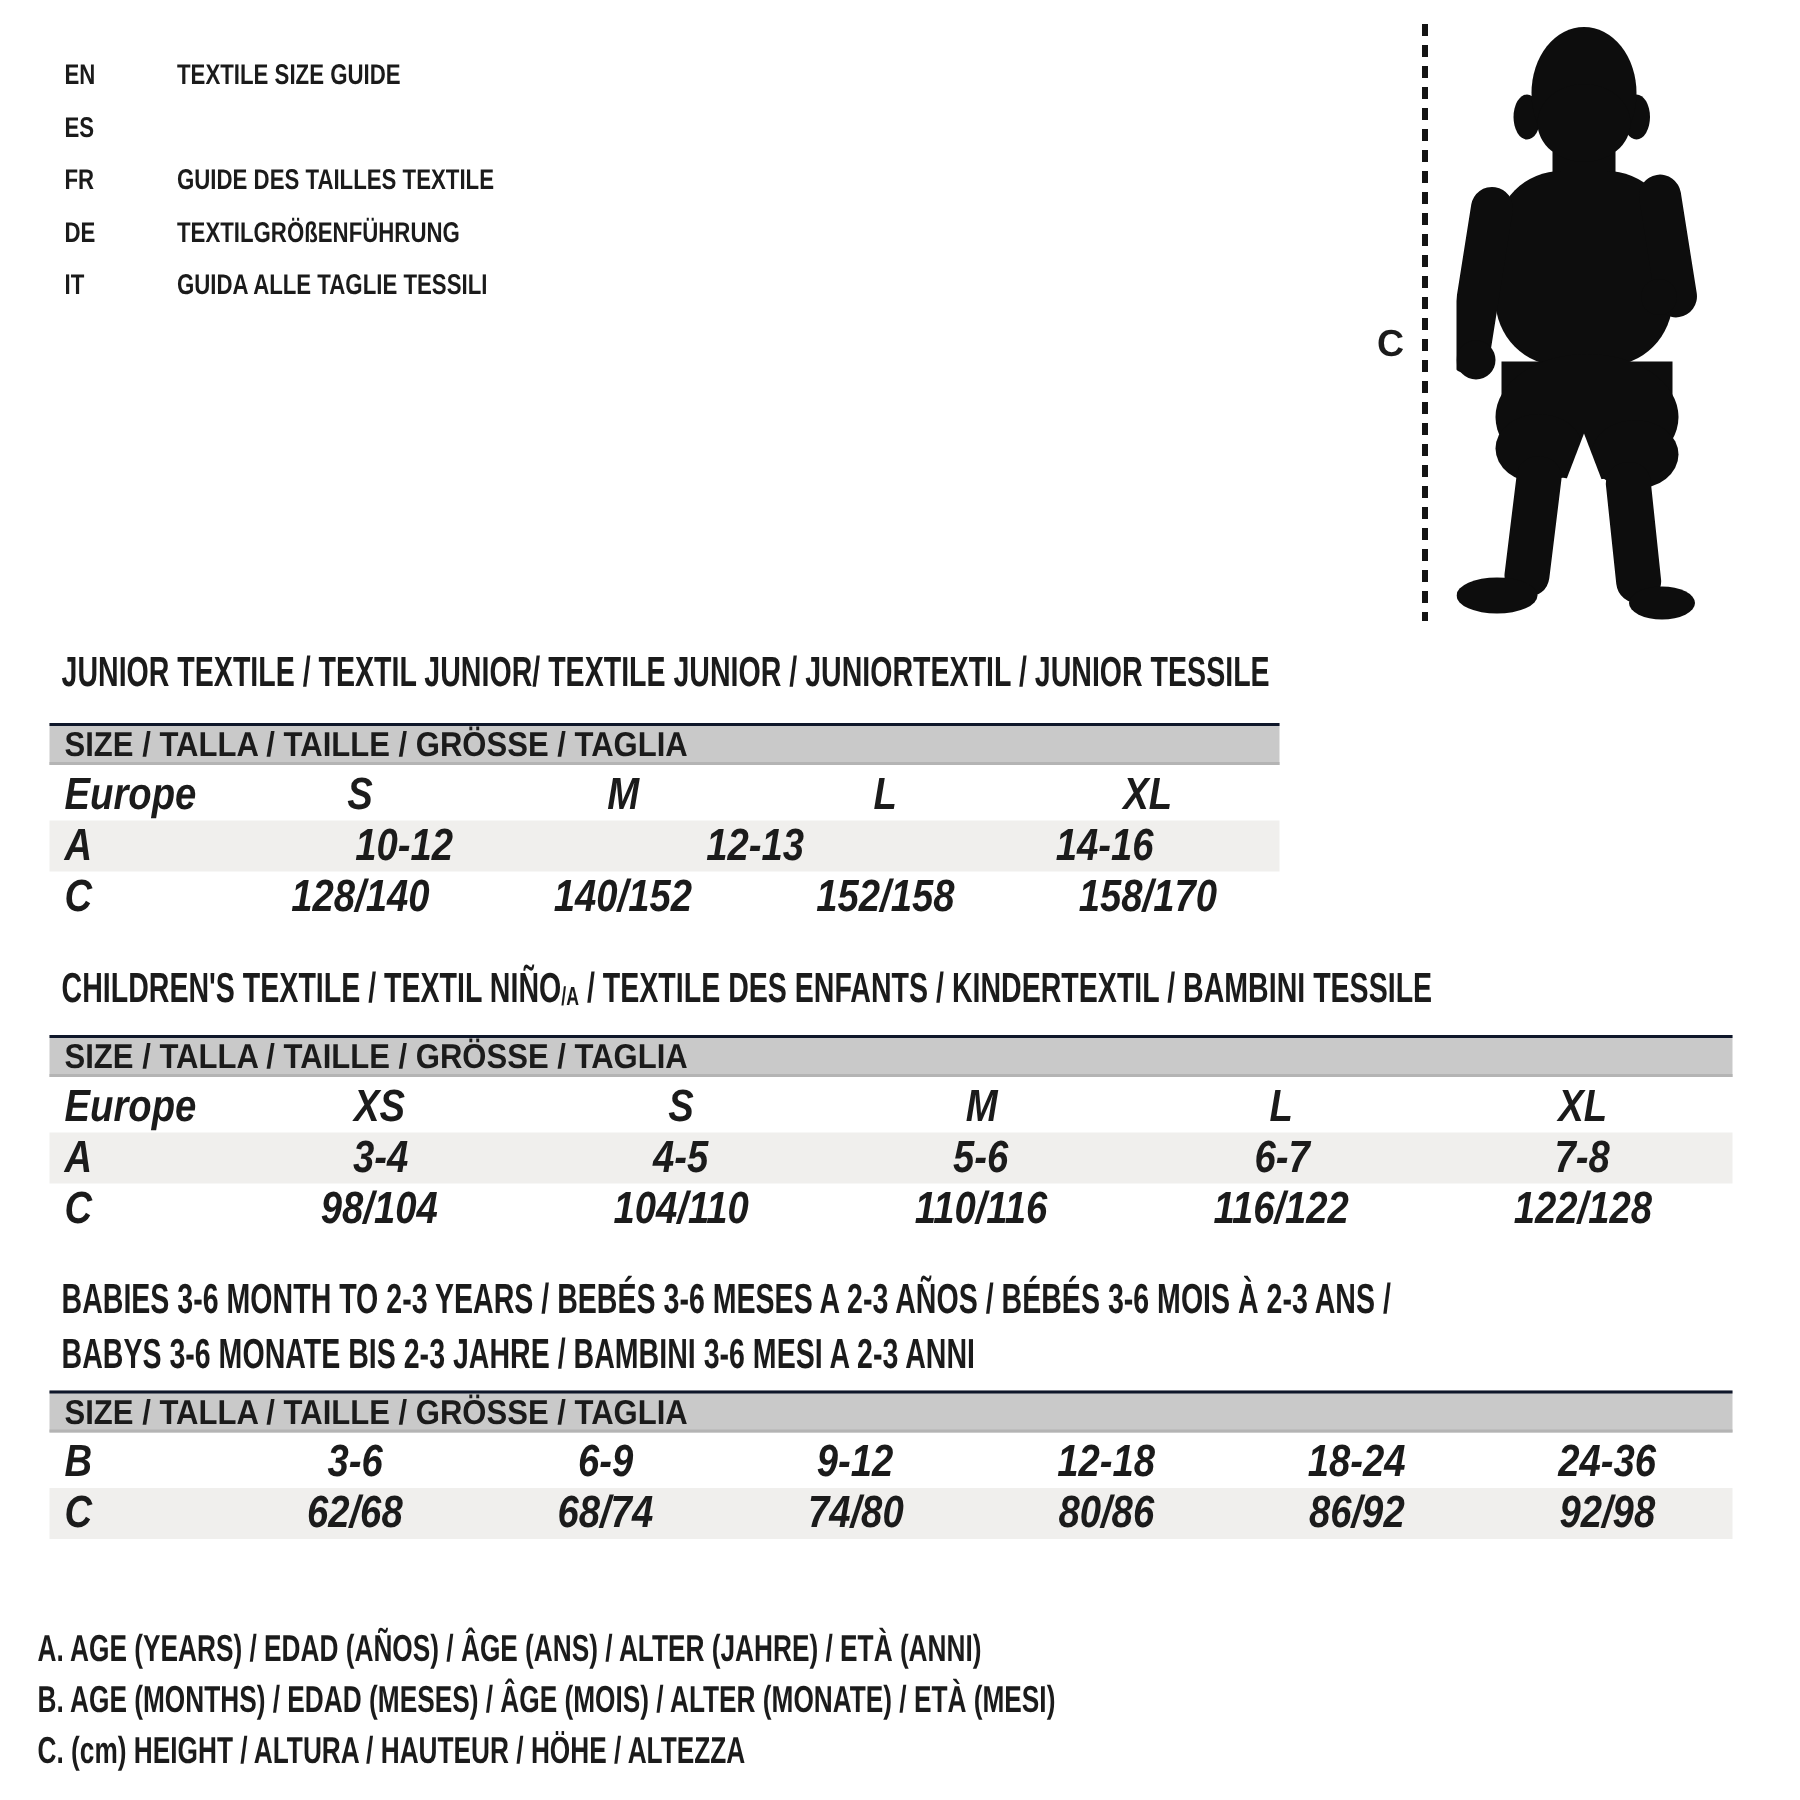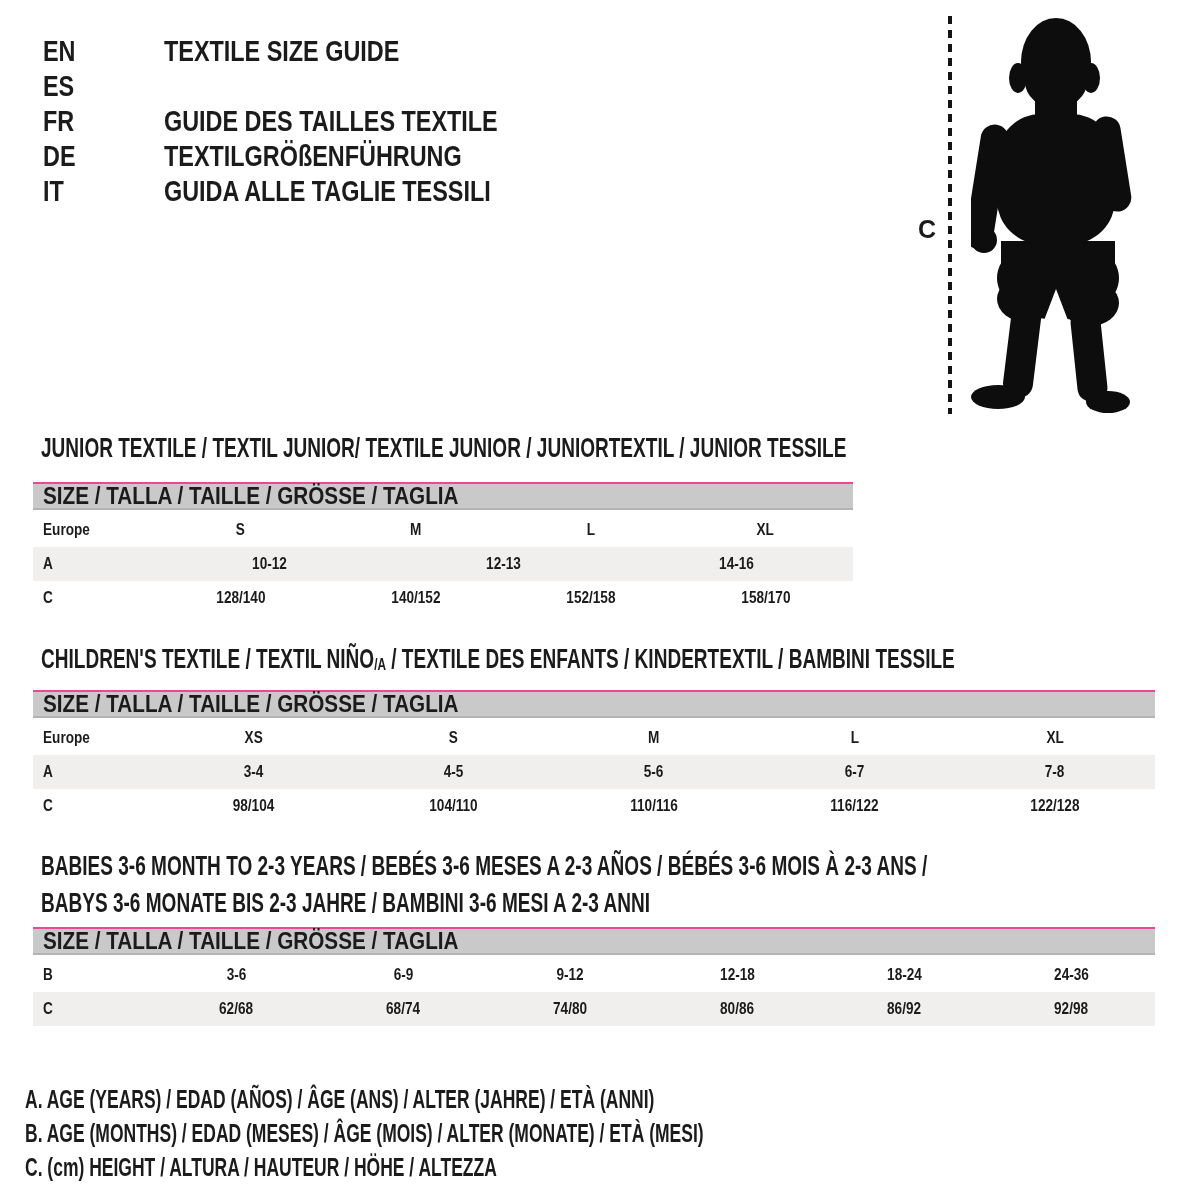--- a/index.html
+++ b/index.html
@@ -12,21 +12,21 @@
   .sq{display:inline-block;white-space:nowrap;}
   .s68{transform:scaleX(0.68);transform-origin:0 50%;}
   .s70{transform:scaleX(0.70);transform-origin:0 50%;}
   .s78{transform:scaleX(0.78);transform-origin:0 50%;}
   .s85c{transform:scaleX(0.85);transform-origin:50% 50%;}
   .s85l{transform:scaleX(0.85);transform-origin:0 50%;}
   .s90{transform:scaleX(0.90);transform-origin:0 50%;}
 
   
   .langs{position:absolute;left:43px;top:33px;}
-  .lang-row{display:flex;height:35px;line-height:35px;font-size:30px;gap:46px;}
+  .lang-row{display:flex;height:35px;line-height:35px;font-size:19px;}
   .lang-code{width:75px;}
 
   
   .figure{position:absolute;left:895px;top:14px;width:280px;height:406px;}
   .c-label{position:absolute;left:23px;top:200px;font-size:25px;line-height:30px;}
   .dash-line{
     position:absolute;left:53px;top:2px;width:4px;height:398px;
     background:repeating-linear-gradient(to bottom,#141414 0px,#141414 8px,transparent 8px,transparent 14px);
   }
   .baby-svg{position:absolute;left:76px;top:2px;}
@@ -38,24 +38,24 @@
   .t-babies{top:847px;line-height:37px;}
   .sub{font-size:0.62em;vertical-align:-0.12em;}
 
   
   .tbl{position:absolute;left:33px;}
   .tbl-junior{top:482px;width:820px;}
   .tbl-children{top:690px;width:1122px;}
   .tbl-babies{top:927px;width:1122px;}
   .size-bar{
     height:24px;line-height:24px;background:#c9c9c9;
-    border-top:2px solid #ec4899;border-bottom:2px solid #b4b4b4;
+    border-top:2px solid #0f172a;border-bottom:2px solid #b4b4b4;
     padding-left:10px;font-size:23px;margin-bottom:3px;
   }
-  .trow{display:flex;height:34px;line-height:34px;font-size:16px;}
+  .trow{display:flex;height:34px;line-height:34px;font-size:30px;font-style:italic;}
   .trow .lbl{width:110px;padding-left:10px;text-align:left;}
   .trow .cell{flex:1;text-align:center;}
   .alt{background:#f0efed;}
 
   
   .legend{position:absolute;left:25px;top:1082px;font-size:25px;line-height:34px;}
 </style>
 </head>
 <body>
 

